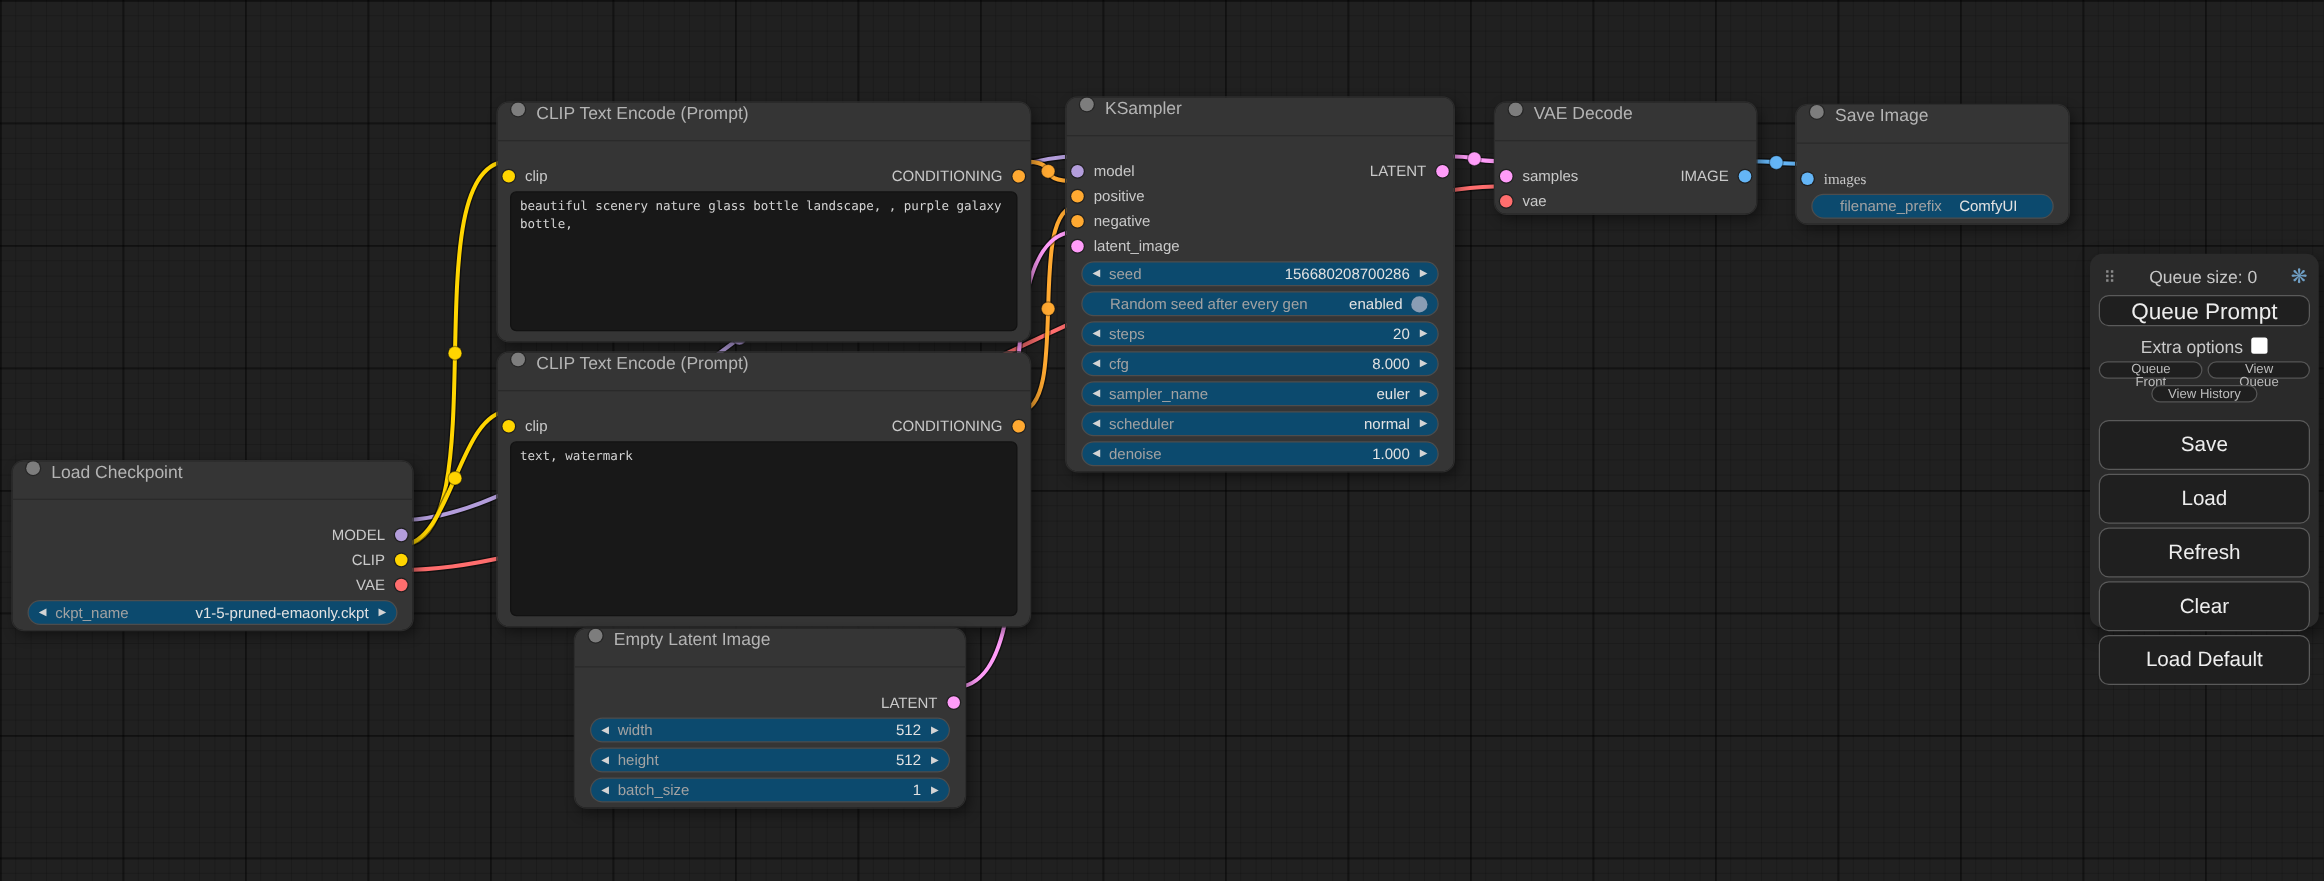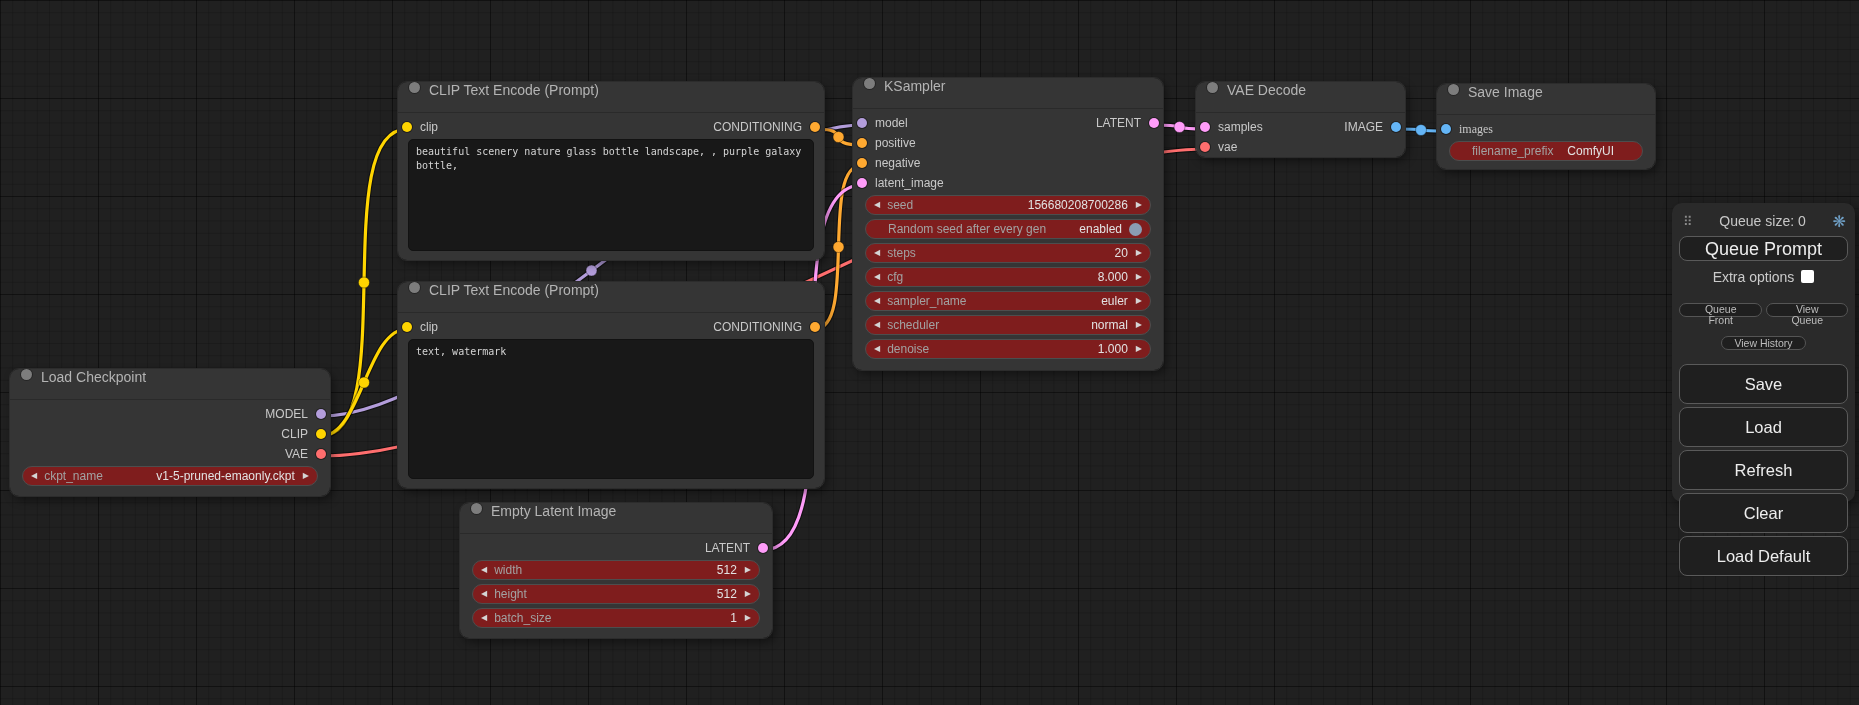--- a/index.html
+++ b/index.html
@@ -15,33 +15,33 @@
       linear-gradient(90deg, rgba(0,0,0,.16) 1px, transparent 1px);
     background-size:98px 98px,98px 98px,12.25px 12.25px,12.25px 12.25px;}
   #links{position:absolute;left:0;top:0;z-index:5;pointer-events:none;}
   
   .node{position:absolute;z-index:10;background:#353535;border-radius:9px;
         box-shadow:3px 4px 10px rgba(0,0,0,.45);outline:1px solid #2c2c2c;}
   .node-title{height:30px;display:flex;align-items:flex-start;border-bottom:1px solid #2a2a2a;}
   .title-dot{width:11px;height:11px;border-radius:50%;background:#7d7d7d;
              margin-left:11px;flex:0 0 auto;box-shadow:0 0 0 1px rgba(0,0,0,.3);}
   .title-text{margin-left:9px;color:#b4b4b4;font-size:14px;white-space:nowrap;}
-  .slots{position:relative;margin-top:4px;}
+  .slots{position:relative;margin-top:18px;}
   .in-col{position:absolute;left:0;top:0;}
   .out-col{position:absolute;right:0;top:0;}
   .slot-row{height:20px;display:flex;align-items:center;}
   .out-col .slot-row{justify-content:flex-end;padding-right:4px;}
   .in-col .slot-row{padding-left:4px;}
   .port{width:10px;height:10px;border-radius:50%;flex:0 0 auto;
         box-shadow:0 0 0 1px rgba(0,0,0,.4);}
   .slot-label{color:#c9c9c9;font-size:12px;white-space:nowrap;}
   .in-col .slot-label{margin-left:8px;}
   .out-col .slot-label{margin-right:8px;}
   .widgets{margin:2px 12px 0 12px;}
-  .widget{height:20px;box-sizing:border-box;background:#7f1d1d;border:1px solid #4d4d4d;
+  .widget{height:20px;box-sizing:border-box;background:#0c4a6e;border:1px solid #4d4d4d;
           border-radius:10px;display:flex;align-items:center;padding:0 8px;
           margin-bottom:4px;font-size:12px;cursor:pointer;}
   .w-arrow{color:#d4d4d4;font-size:8px;line-height:1;flex:0 0 auto;}
   .w-label{color:#a2a2a2;margin-left:7px;white-space:nowrap;}
   .w-value{margin-left:auto;color:#e2e2e2;white-space:nowrap;}
   .w-arrow.right{margin-left:8px;}
   .w-toggle-dot{width:13px;height:13px;border-radius:50%;background:#8a9db4;
                 margin-left:7px;flex:0 0 auto;}
   .widget.toggle .w-label{margin-left:14px;}
   .widget.textw .w-value{margin-right:20px;}
@@ -60,21 +60,21 @@
   .qp-gear{color:#6f9fc5;font-size:16px;margin-right:2px;cursor:pointer;}
   button{font-family:"Liberation Sans",sans-serif;}
   .qp-big{display:block;width:169px;margin:4px auto 0;height:25px;background:#1f1f1f;
     border:1px solid #5a5a5a;border-radius:8px;color:#ededed;font-size:17px;
     line-height:1;cursor:pointer;padding:0;}
   .qp-primary{font-size:18px;}
   .qp-extra{display:flex;align-items:center;justify-content:center;gap:7px;
     margin-top:8px;color:#cbcbcb;font-size:14px;height:15px;}
   .qp-checkbox{width:13px;height:13px;background:#fff;border-radius:2px;
     display:inline-block;cursor:pointer;}
-  .qp-row{display:flex;justify-content:center;gap:4px;margin-top:19px;}
+  .qp-row{display:flex;justify-content:center;gap:4px;margin-top:5px;}
   .qp-small{height:14px;background:#1f1f1f;border:1px solid #555;border-radius:8px;
     color:#bdbdbd;font-size:10.5px;line-height:1;cursor:pointer;padding:0 12px;}
   .qp-stack{margin-top:14px;display:flex;flex-direction:column;gap:3px;}
   .qp-stack .qp-big{height:40px;font-size:16.5px;margin-top:0;}
 </style>
 </head>
 <body>
 
 <div id="canvas">
   <svg id="links" width="1859" height="705">

